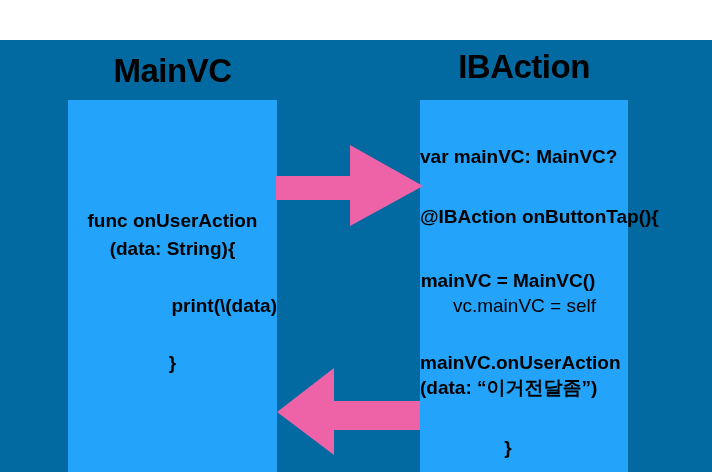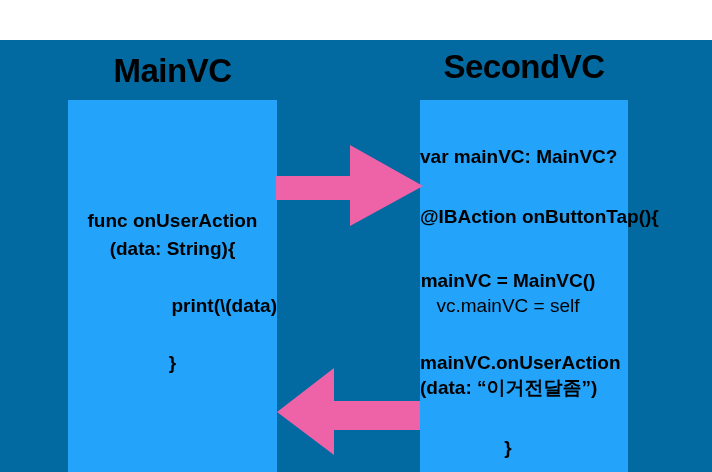--- a/index.html
+++ b/index.html
@@ -46,21 +46,21 @@
   
   .code-line {
     position: absolute;
     text-align: center;
     white-space: nowrap;
     color: #000000;
     font-weight: bold;
     font-size: 19px;
     line-height: 25px;
   }
-  .code-line.regular { font-weight: normal; }
+  .code-line.regular { font-weight: normal; text-align: right; }
 
   
   .col-left  { left: 68px;  width: 209px; }
   
   .col-right { left: 420px; width: 176px; }
 
   #l-func   { top: 168px; }
   #l-print  { top: 253px; }
   #l-brace  { top: 310px; }
 
@@ -76,21 +76,21 @@
   #arrow-right { left: 276px; top: 105px; }
   #arrow-left  { left: 277px; top: 328px; }
 </style>
 </head>
 <body style="background: rgb(255, 255, 255);">
 
 <div id="canvas" style="background: #0369a1; margin-top: 40px;">
 
   <div class="vc-title" id="title-main" style="color: rgb(0, 0, 0);">MainVC</div>
 
-  <div class="vc-title" id="title-second" style="color: rgb(0, 0, 0);">SecondVC</div>
+  <div class="vc-title" id="title-second" style="color: rgb(0, 0, 0);">IBAction</div>
 
   <div class="vc-box" id="box-main" style="background: rgb(35, 163, 250);"></div>
 
   <div class="vc-box" id="box-second" style="background: rgb(35, 163, 250);"></div>
 
   <svg class="arrow" id="arrow-right" width="148" height="82" viewBox="0 0 148 82">
     <polygon points="0,31 74,31 74,0 147,41 74,81 74,55 0,55" fill="#EE62A8"></polygon>
   </svg>
 
   <svg class="arrow" id="arrow-left" width="144" height="88" viewBox="0 0 144 88">

